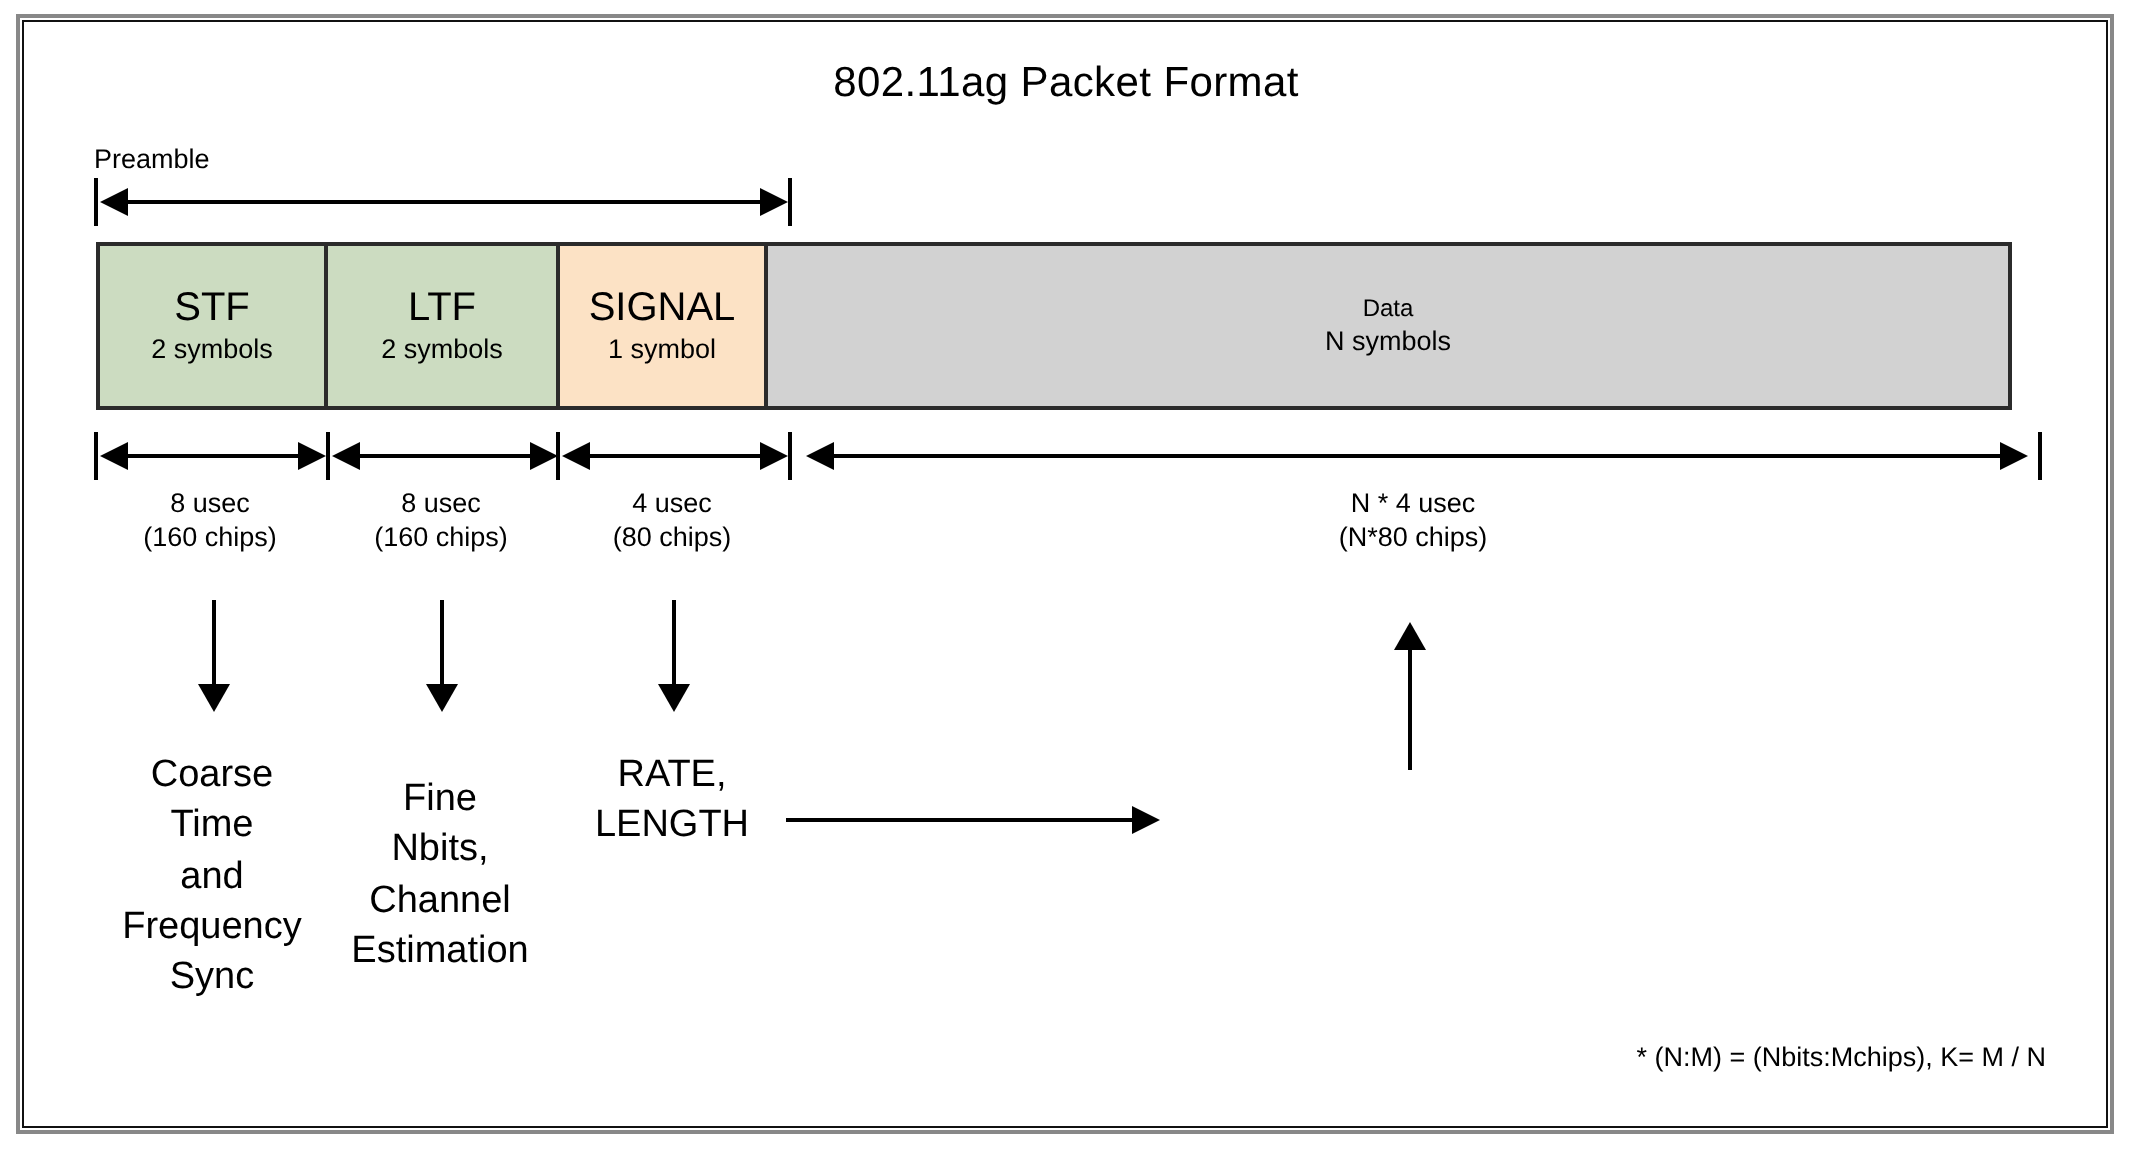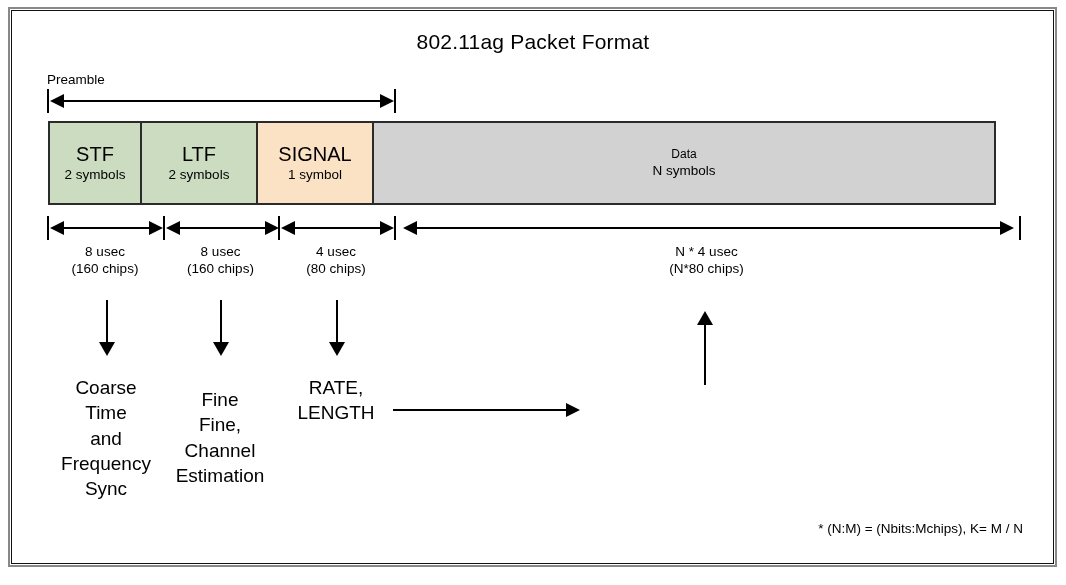--- a/index.html
+++ b/index.html
@@ -114,23 +114,23 @@
   .blk:last-child  { border-right-width: 2px; }
   .blk .bname {
     font-size: 20px;
     line-height: 1.05;
     margin-bottom: 3px;
   }
   .blk .bsub {
     font-size: 13.5px;
     line-height: 1.05;
   }
-  .blk-stf    { width: 93px; background: #ccdcc1; }
+  .blk-stf    { width: 115px; background: #ccdcc1; }
   .blk-ltf    { width: 116px; background: #ccdcc1; }
-  .blk-signal { width: 116px; background: #fce2c5; }
+  .blk-signal { width: 104px; background: #fce2c5; }
   .blk-data   { width: 623px; background: #d2d2d2; }
   .blk-data .bname { font-size: 12px; }
 
   
   .timing-label {
     position: absolute;
     text-align: center;
     font-size: 13.5px;
     line-height: 1.28;
   }
@@ -242,21 +242,21 @@
   <div class="desc" style="left:47px; top:375px; width:118px;">
     <div>Coarse</div>
     <div>Time</div>
     <div>and</div>
     <div>Frequency</div>
     <div>Sync</div>
   </div>
 
   <div class="desc" style="left:161px; top:387px; width:118px;">
     <div>Fine</div>
-    <div>Fine,</div>
+    <div>Nbits,</div>
     <div>Channel</div>
     <div>Estimation</div>
   </div>
 
   <div class="desc" style="left:277px; top:375px; width:118px;">
     <div>RATE,</div>
     <div>LENGTH</div>
   </div>
 
 

